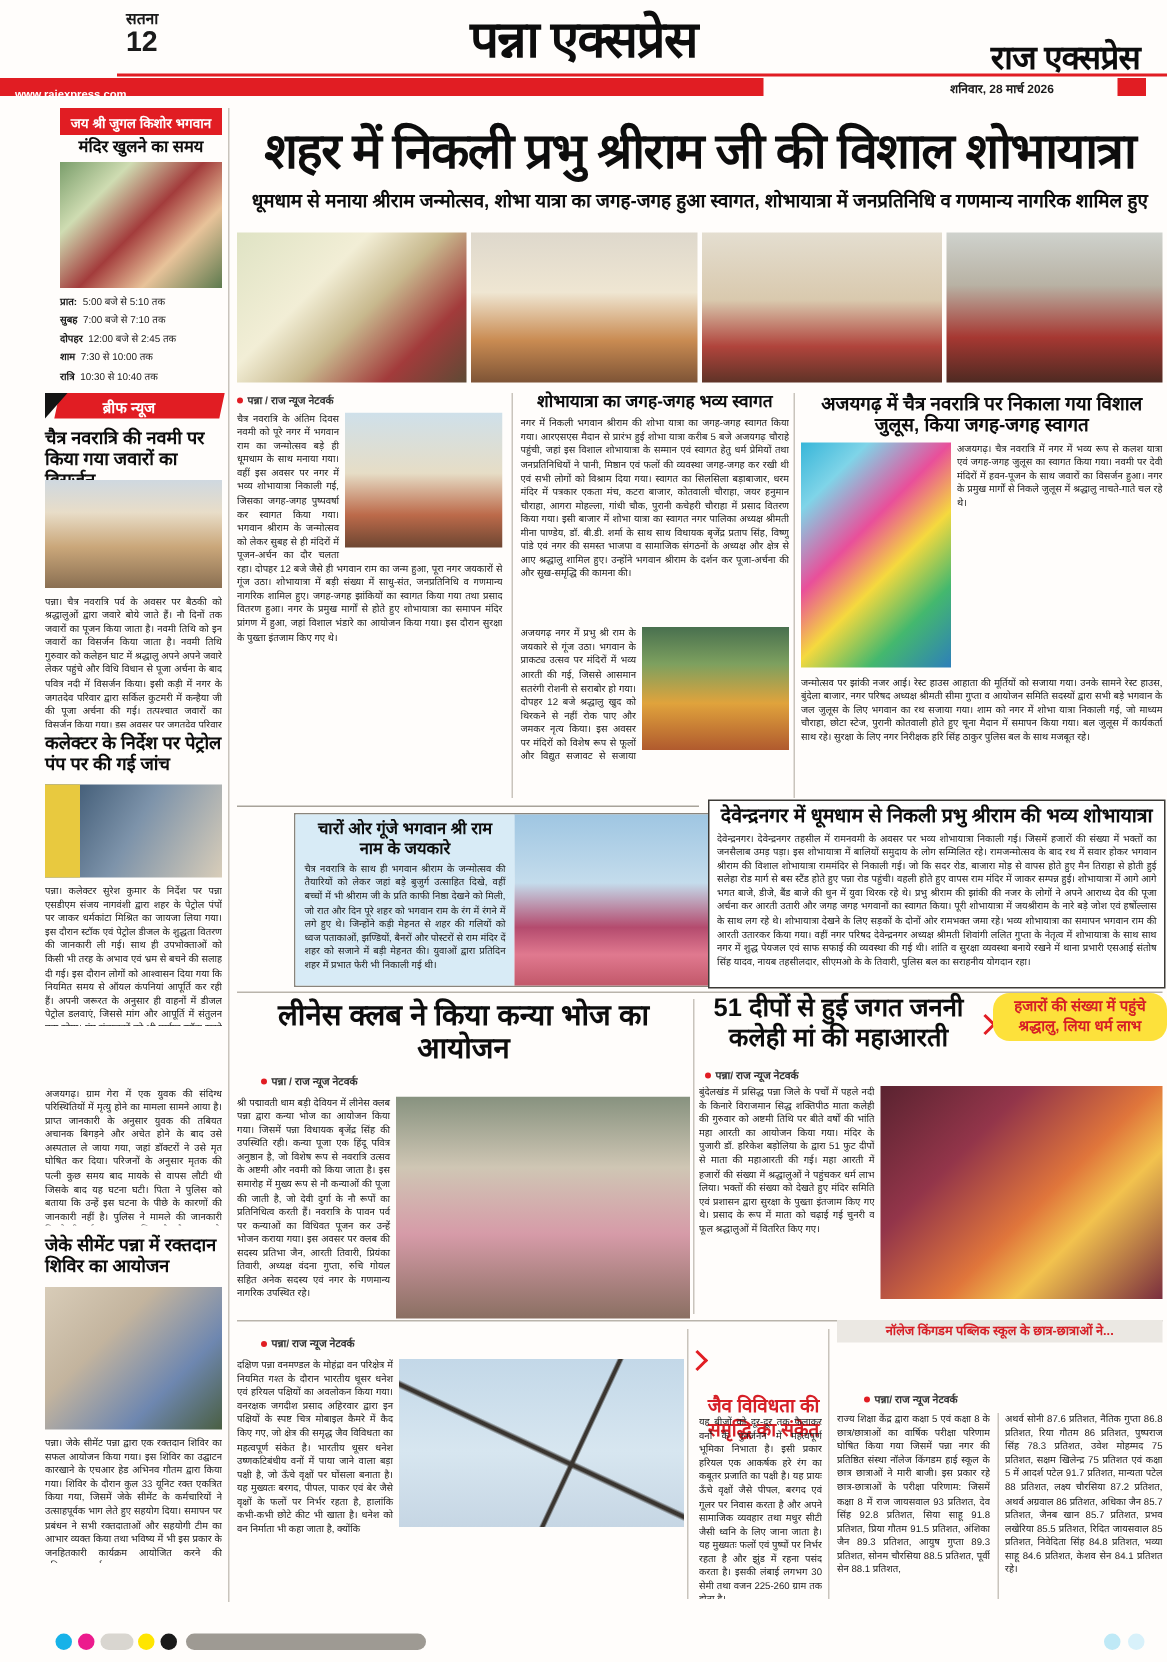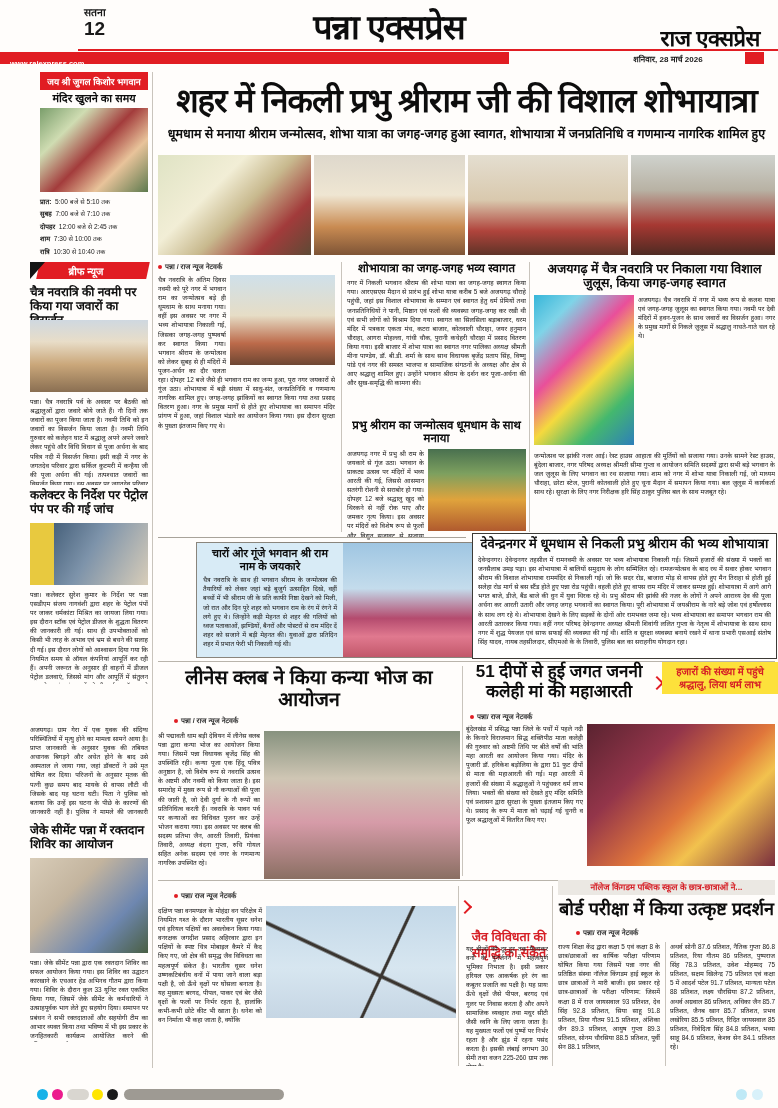--- a/index.html
+++ b/index.html
@@ -36,21 +36,21 @@
      linear-gradient(25deg,rgba(0,0,0,0) 46%,#3a3530 47%,#3a3530 48%,rgba(0,0,0,0) 49%),
      linear-gradient(115deg,rgba(0,0,0,0) 60%,#3a3530 60.6%,#3a3530 61.4%,rgba(0,0,0,0) 62%),
      linear-gradient(180deg,#c3d8e8 0%,#d7e6f0 55%,#c6d6e4 100%);}
   
   .brief-band{position:absolute;height:17px;}
   .brief-band .tri{position:absolute;left:0;top:0;width:0;height:0;border-top:17px solid #141414;border-right:15px solid transparent;}
   .brief-band .bar{position:absolute;left:8px;right:0;top:0;bottom:0;background:#e11d23;transform:skewX(-12deg);}
   .brief-band .txt{position:absolute;left:0;right:6px;top:2px;color:#fff;font-weight:bold;font-size:10px;text-align:center;}
   
   .chev{position:absolute;width:8px;height:8px;border-top:2.5px solid #e11d23;border-right:2.5px solid #e11d23;transform:rotate(45deg);}
-  .callout-y{background:#fde13b;color:#d61f26;font-weight:bold;font-size:10px;line-height:1.3;text-align:center;padding:3px 4px;}
+  .callout-y{background:#fde13b;color:#d61f26;font-weight:bold;font-size:10px;line-height:1.3;text-align:center;padding:3px 4px;border-radius:11px;}
   .callout-r{color:#d61f26;font-weight:bold;font-size:12.5px;line-height:1.25;text-align:center;margin-top:44px;}
   .kicker{background:#ebe8e3;color:#d61f26;font-weight:bold;font-size:8.5px;text-align:center;line-height:15px;}
   .box{position:absolute;border:1px solid #8a857c;background:#fff;}
   .dotmark{position:absolute;border-radius:50%;width:11px;height:11px;top:1089px;}
 </style>
 </head>
 <body>
 
 <div id="page">
 
@@ -116,21 +116,20 @@
     <div class="body-txt" style="margin-top:4px;height:258px;overflow:hidden;">
       <span class="photo-in g-street" style="width:105px;height:90px;"></span>
       <span>चैत्र नवरात्रि के अंतिम दिवस नवमी को पूरे नगर में भगवान राम का जन्मोत्सव बड़े ही धूमधाम के साथ मनाया गया। वहीं इस अवसर पर नगर में भव्य शोभायात्रा निकाली गई, जिसका जगह-जगह पुष्पवर्षा कर स्वागत किया गया। भगवान श्रीराम के जन्मोत्सव को लेकर सुबह से ही मंदिरों में पूजन-अर्चन का दौर चलता रहा। दोपहर 12 बजे जैसे ही भगवान राम का जन्म हुआ, पूरा नगर जयकारों से गूंज उठा। शोभायात्रा में बड़ी संख्या में साधु-संत, जनप्रतिनिधि व गणमान्य नागरिक शामिल हुए। जगह-जगह झांकियों का स्वागत किया गया तथा प्रसाद वितरण हुआ। नगर के प्रमुख मार्गों से होते हुए शोभायात्रा का समापन मंदिर प्रांगण में हुआ, जहां विशाल भंडारे का आयोजन किया गया। इस दौरान सुरक्षा के पुख्ता इंतजाम किए गए थे।</span>
     </div>
   </div>
   <div class="vr" style="left:341px;top:262px;height:270px;"></div>
 
   <div class="abs" style="left:347px;top:262px;width:179px;">
     <div class="hl center" style="font-size:11.5px;">शोभायात्रा का जगह-जगह भव्य स्वागत</div>
     <div class="body-txt" style="margin-top:3px;height:137px;overflow:hidden;">नगर में निकली भगवान श्रीराम की शोभा यात्रा का जगह-जगह स्वागत किया गया। आरएसएस मैदान से प्रारंभ हुई शोभा यात्रा करीब 5 बजे अजयगढ़ चौराहे पहुंची, जहां इस विशाल शोभायात्रा के सम्मान एवं स्वागत हेतु धर्म प्रेमियों तथा जनप्रतिनिधियों ने पानी, मिष्ठान एवं फलों की व्यवस्था जगह-जगह कर रखी थी एवं सभी लोगों को विश्राम दिया गया। स्वागत का सिलसिला बड़ाबाजार, धरम मंदिर में पत्रकार एकता मंच, कटरा बाजार, कोतवाली चौराहा, जयर हनुमान चौराहा, आगरा मोहल्ला, गांधी चौक, पुरानी कचेहरी चौराहा में प्रसाद वितरण किया गया। इसी बाजार में शोभा यात्रा का स्वागत नगर पालिका अध्यक्ष श्रीमती मीना पाण्डेय, डॉ. बी.डी. शर्मा के साथ साथ विधायक बृजेंद्र प्रताप सिंह, विष्णु पांडे एवं नगर की समस्त भाजपा व सामाजिक संगठनों के अध्यक्ष और क्षेत्र से आए श्रद्धालु शामिल हुए। उन्होंने भगवान श्रीराम के दर्शन कर पूजा-अर्चना की और सुख-समृद्धि की कामना की।</div>
-    <div class="hl center" style="font-size:11.5px;margin-top:4px;">प्रभु श्रीराम का जन्मोत्सव धूमधाम के साथ मनाया</div>
     <div class="body-txt" style="margin-top:3px;height:92px;overflow:hidden;">
       <span class="photo-in g-janm" style="width:98px;height:82px;"></span>
       <span>अजयगढ़ नगर में प्रभु श्री राम के जयकारे से गूंज उठा। भगवान के प्राकट्य उत्सव पर मंदिरों में भव्य आरती की गई, जिससे आसमान सतरंगी रोशनी से सराबोर हो गया। दोपहर 12 बजे श्रद्धालु खुद को थिरकने से नहीं रोक पाए और जमकर नृत्य किया। इस अवसर पर मंदिरों को विशेष रूप से फूलों और विद्युत सजावट से सजाया गया था।</span>
     </div>
   </div>
   <div class="vr" style="left:529px;top:262px;height:270px;"></div>
 
   <div class="abs" style="left:534px;top:262px;width:241px;">
     <div class="hl center" style="font-size:12.5px;">अजयगढ़ में चैत्र नवरात्रि पर निकाला गया विशाल जुलूस, किया जगह-जगह स्वागत</div>
     <div style="margin-top:4px;height:152px;">
@@ -185,21 +184,20 @@
       <span>दक्षिण पन्ना वनमण्डल के मोहंद्रा वन परिक्षेत्र में नियमित गश्त के दौरान भारतीय धूसर धनेश एवं हरियल पक्षियों का अवलोकन किया गया। वनरक्षक जगदीश प्रसाद अहिरवार द्वारा इन पक्षियों के स्पष्ट चित्र मोबाइल कैमरे में कैद किए गए, जो क्षेत्र की समृद्ध जैव विविधता का महत्वपूर्ण संकेत है। भारतीय धूसर धनेश उष्णकटिबंधीय वनों में पाया जाने वाला बड़ा पक्षी है, जो ऊँचे वृक्षों पर घोंसला बनाता है। यह मुख्यतः बरगद, पीपल, पाकर एवं बेर जैसे वृक्षों के फलों पर निर्भर रहता है, हालांकि कभी-कभी छोटे कीट भी खाता है। धनेश को वन निर्माता भी कहा जाता है, क्योंकि</span>
     </div>
   </div>
   <div class="vr" style="left:458px;top:886px;height:180px;"></div>
   <div class="chev" style="left:460px;top:902px;"></div>
   <div class="abs callout-r" style="left:470px;top:886px;width:78px;">जैव विविधता की समृद्धि का संकेत</div>
   <div class="abs body-txt" style="left:466px;top:944px;width:82px;height:122px;overflow:hidden;">यह बीजों को दूर-दूर तक फैलाकर वनों के पुनर्जनन में महत्वपूर्ण भूमिका निभाता है। इसी प्रकार हरियल एक आकर्षक हरे रंग का कबूतर प्रजाति का पक्षी है। यह प्रायः ऊँचे वृक्षों जैसे पीपल, बरगद एवं गूलर पर निवास करता है और अपने सामाजिक व्यवहार तथा मधुर सीटी जैसी ध्वनि के लिए जाना जाता है। यह मुख्यतः फलों एवं पुष्पों पर निर्भर रहता है और झुंड में रहना पसंद करता है। इसकी लंबाई लगभग 30 सेमी तथा वजन 225-260 ग्राम तक होता है।</div>
   <div class="vr" style="left:552px;top:886px;height:180px;"></div>
 
   <div class="abs kicker" style="left:558px;top:880px;width:217px;">नॉलेज किंगडम पब्लिक स्कूल के छात्र-छात्राओं ने...</div>
-  <div class="abs hl center" style="left:558px;top:899px;width:217px;font-size:18px;">बोर्ड परीक्षा में किया उत्कृष्ट प्रदर्शन</div>
   <div class="abs byline" style="left:576px;top:928px;"><span class="dot"></span><span>पन्ना/ राज न्यूज नेटवर्क</span></div>
   <div class="abs body-txt" style="left:558px;top:942px;width:102px;height:124px;overflow:hidden;">राज्य शिक्षा केंद्र द्वारा कक्षा 5 एवं कक्षा 8 के छात्र/छात्राओं का वार्षिक परीक्षा परिणाम घोषित किया गया जिसमें पन्ना नगर की प्रतिष्ठित संस्था नॉलेज किंगडम हाई स्कूल के छात्र छात्राओं ने मारी बाजी। इस प्रकार रहे छात्र-छात्राओं के परीक्षा परिणाम: जिसमें कक्षा 8 में राज जायसवाल 93 प्रतिशत, देव सिंह 92.8 प्रतिशत, सिया साहू 91.8 प्रतिशत, प्रिया गौतम 91.5 प्रतिशत, अंशिका जैन 89.3 प्रतिशत, आयुष गुप्ता 89.3 प्रतिशत, सोनम चौरसिया 88.5 प्रतिशत, पूर्वी सेन 88.1 प्रतिशत,</div>
   <div class="vr" style="left:665px;top:942px;height:124px;"></div>
   <div class="abs body-txt" style="left:670px;top:942px;width:105px;height:124px;overflow:hidden;">अथर्व सोनी 87.6 प्रतिशत, नैतिक गुप्ता 86.8 प्रतिशत, रिया गौतम 86 प्रतिशत, पुष्पराज सिंह 78.3 प्रतिशत, उवेश मोहम्मद 75 प्रतिशत, सक्षम खिलेन्द्र 75 प्रतिशत एवं कक्षा 5 में आदर्श पटेल 91.7 प्रतिशत, मान्यता पटेल 88 प्रतिशत, लक्ष्य चौरसिया 87.2 प्रतिशत, अथर्व अग्रवाल 86 प्रतिशत, अधिका जैन 85.7 प्रतिशत, जैनब खान 85.7 प्रतिशत, प्रभव लखेरिया 85.5 प्रतिशत, रिदित जायसवाल 85 प्रतिशत, निवेदिता सिंह 84.8 प्रतिशत, भव्या साहू 84.6 प्रतिशत, केशव सेन 84.1 प्रतिशत रहे।</div>
 
   <div class="dotmark" style="left:37px;background:#17b2e8;"></div>
   <div class="dotmark" style="left:52px;background:#ec1b8d;"></div>
   <div class="abs" style="left:67px;top:1089px;width:22px;height:11px;border-radius:6px;background:#d9d6d0;"></div>
   <div class="dotmark" style="left:92px;background:#ffe500;"></div>
   <div class="dotmark" style="left:107px;background:#1a1a1a;"></div>

